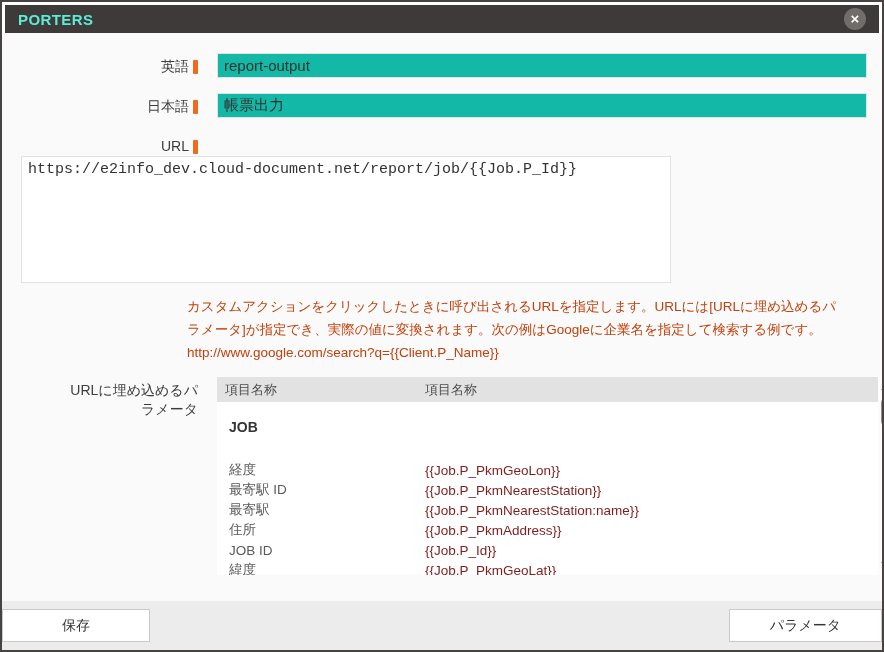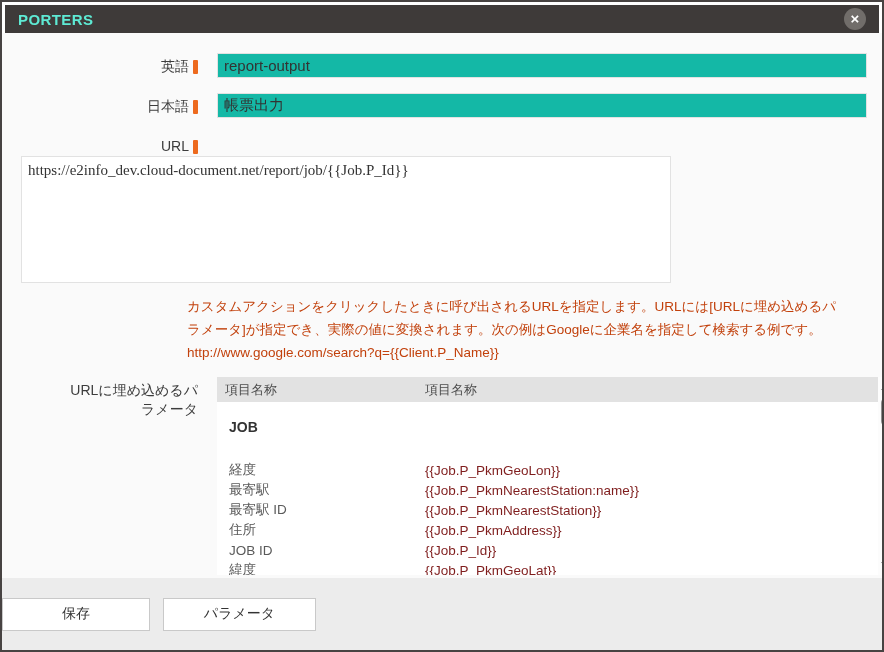--- a/index.html
+++ b/index.html
@@ -49,21 +49,21 @@
     display:inline-block; width:5px; height:14px; border-radius:1px;
     background:var(--accent,#ed6a1e); flex:none;
   }
   .ctrl{ margin-left:19px; }
   input.txt{
     width:650px; height:25px; border:1px solid #e2e2e2; background:#14b8a6;
     font-family:inherit; font-size:15px; color:#333; padding:1px 6px; outline:none;
   }
   textarea.txt{
     width:650px; height:127px; border:1px solid #e2e2e2; background:#fff;
-    font-family:Liberation Serif, serif; font-size:15px; color:#333; padding:3px 6px;
+    font-family:Liberation Mono, monospace; font-size:15px; color:#333; padding:3px 6px;
     resize:none; outline:none; line-height:20px;
   }
   .row.url-row{ margin-bottom:8px;flex-direction:column; }
   .help{
     margin:0 0 13px 185px; width:652px;
     font-size:13.5px; line-height:23px; color:#c2410c;
   }
 
   
   .row.param-row{ margin-bottom:0; }
@@ -96,22 +96,22 @@
     display:flex; align-items:center; justify-content:center; padding:0; }
   .tri-up{ width:0; height:0; border-left:6px solid transparent; border-right:6px solid transparent;
     border-bottom:8px solid #757575; }
   .tri-down{ width:0; height:0; border-left:6px solid transparent; border-right:6px solid transparent;
     border-top:8px solid #757575; }
   .thumb{ width:12px; height:30px; background:#8f8f8f; border-radius:7px; margin-top:2px; cursor:grab; }
   .sbar .spacer{ flex:1; }
 
   
   .footer{
-    flex:none; height:72px; background:#ececec;
-    display:flex; align-items:center; justify-content:flex-start; gap:13px;
+    flex:none; height:49px; background:#ececec;
+    display:flex; align-items:center; justify-content:space-between; gap:13px;
   }
   .btn{
     min-width:148px; height:33px; background:#fff; border:1px solid #c9c9c9;
     font-family:inherit; font-size:14px; color:#333; cursor:pointer;
   }
   .btn.cancel{ min-width:153px; }
 </style>
 </head>
 <body>
 
@@ -172,27 +172,27 @@
           <div class="param-content">
             <div class="param-group">JOB</div>
             <div>
 
                 <div class="param-row-item">
                   <span class="name">経度</span>
                   <span class="val">{{Job.P_PkmGeoLon}}</span>
                 </div>
 
                 <div class="param-row-item">
+                  <span class="name">最寄駅 ID</span>
+                  <span class="val">{{Job.P_PkmNearestStation}}</span>
+                </div>
+
+                <div class="param-row-item">
                   <span class="name">最寄駅</span>
                   <span class="val">{{Job.P_PkmNearestStation:name}}</span>
-                </div>
-
-                <div class="param-row-item">
-                  <span class="name">最寄駅 ID</span>
-                  <span class="val">{{Job.P_PkmNearestStation}}</span>
                 </div>
 
                 <div class="param-row-item">
                   <span class="name">住所</span>
                   <span class="val">{{Job.P_PkmAddress}}</span>
                 </div>
 
                 <div class="param-row-item">
                   <span class="name">JOB ID</span>
                   <span class="val">{{Job.P_Id}}</span>

